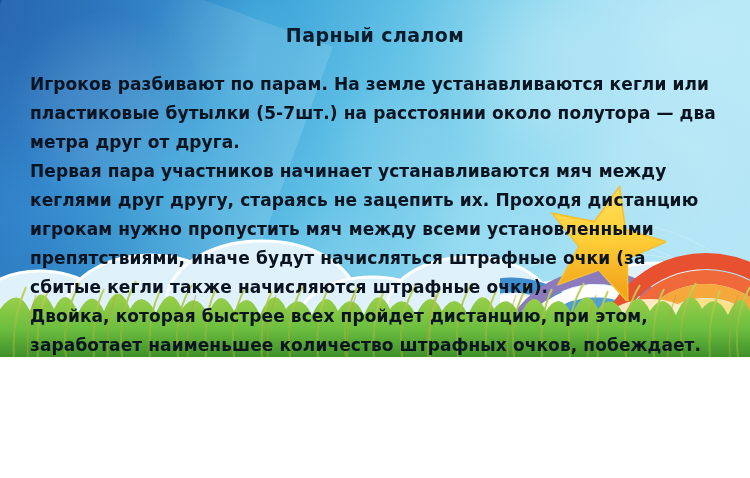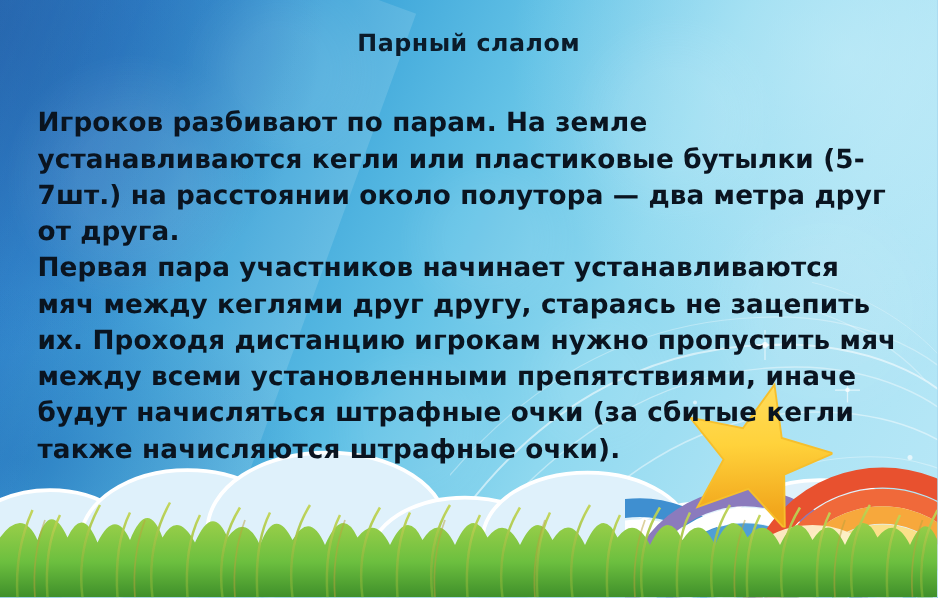--- a/index.html
+++ b/index.html
@@ -3,21 +3,21 @@
 <meta charset="utf-8">
 <style>
   html, body {
     margin: 0;
     padding: 0;
     background: #ffffff;
   }
   #slide {
     position: relative;
     width: 750px;
-    height: 478px;
+    height: 357px;
     overflow: hidden;
     font-family: "DejaVu Sans", sans-serif;
     background: #3aa8dd;
   }
 
   
   .sky-base {
     position: absolute;
     inset: 0;
     background:
@@ -144,25 +144,25 @@
     font-family: "DejaVu Sans", sans-serif;
     font-size: 19px;
     font-weight: 700;
     letter-spacing: 0.4px;
     color: #0b1b2a;
     z-index: 40;
   }
   .body-text {
     position: absolute;
     left: 30px;
-    top: 84px;
+    top: 70px;
     width: 692px;
     z-index: 40;
     font-family: "DejaVu Sans", sans-serif;
-    font-size: 21px;
+    font-size: 17px;
     font-weight: 700;
     line-height: 29px;
     color: #0a1420;
     letter-spacing: 0.1px;
   }
   .body-text p {
     margin: 0;
   }
 </style>
 </head>
@@ -335,15 +335,16 @@
       <path d="M668,92 C666,66 670,46 676,30"></path>
       <path d="M730,92 C728,66 732,46 738,30"></path>
     </g>
   </svg>
 
   <div class="title">Парный слалом</div>
 
   <div class="body-text">
     <p>Игроков разбивают по парам. На земле устанавливаются кегли или пластиковые бутылки (5-7шт.) на расстоянии около полутора — два метра друг от друга.</p>
     <p>Первая пара участников начинает устанавливаются мяч между кеглями друг другу, стараясь не зацепить их. Проходя дистанцию игрокам нужно пропустить мяч между всеми установленными препятствиями, иначе будут начисляться штрафные очки (за сбитые кегли также начисляются штрафные очки).</p>
+    <p>Двойка, которая быстрее всех пройдет дистанцию, при этом, заработает наименьшее количество штрафных очков, побеждает.</p>
   </div>
 
 </div>
 
 </body></html>

